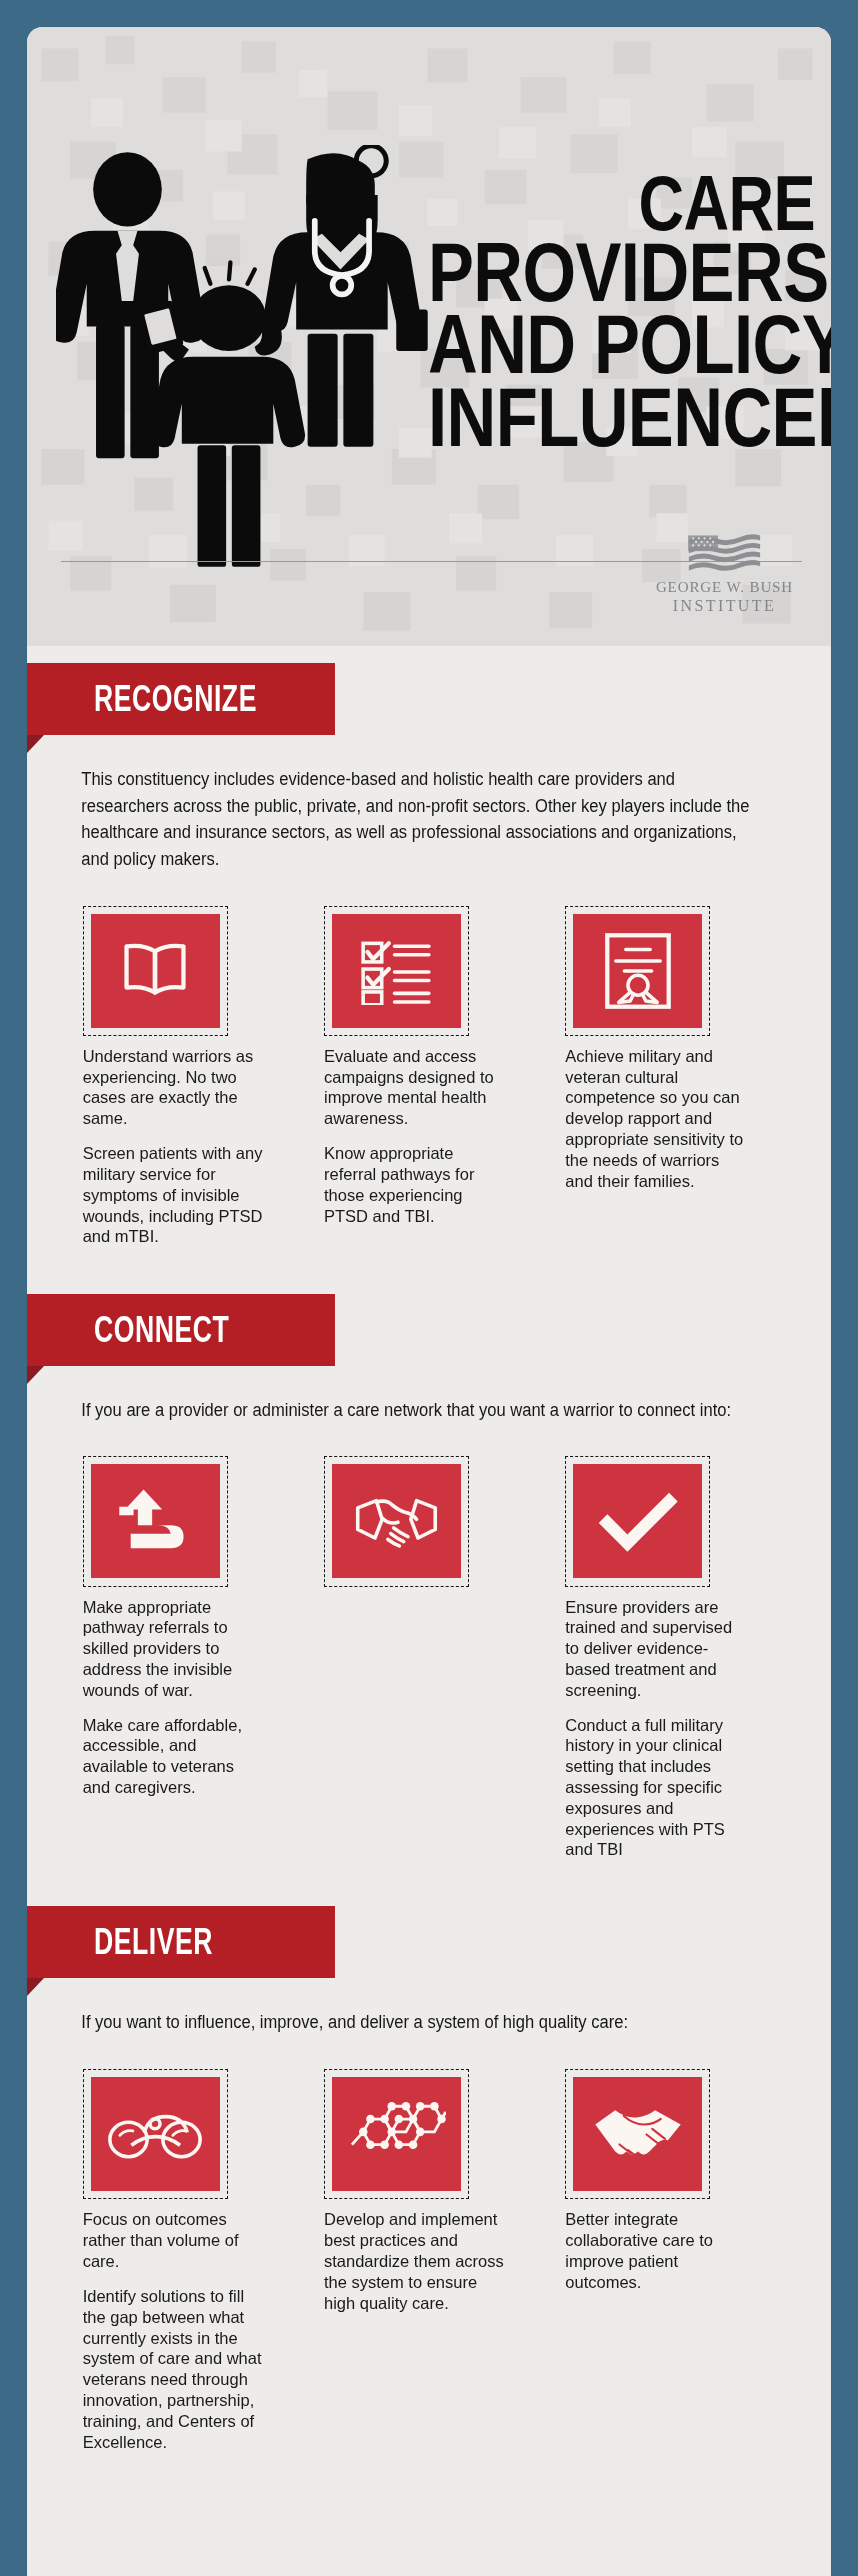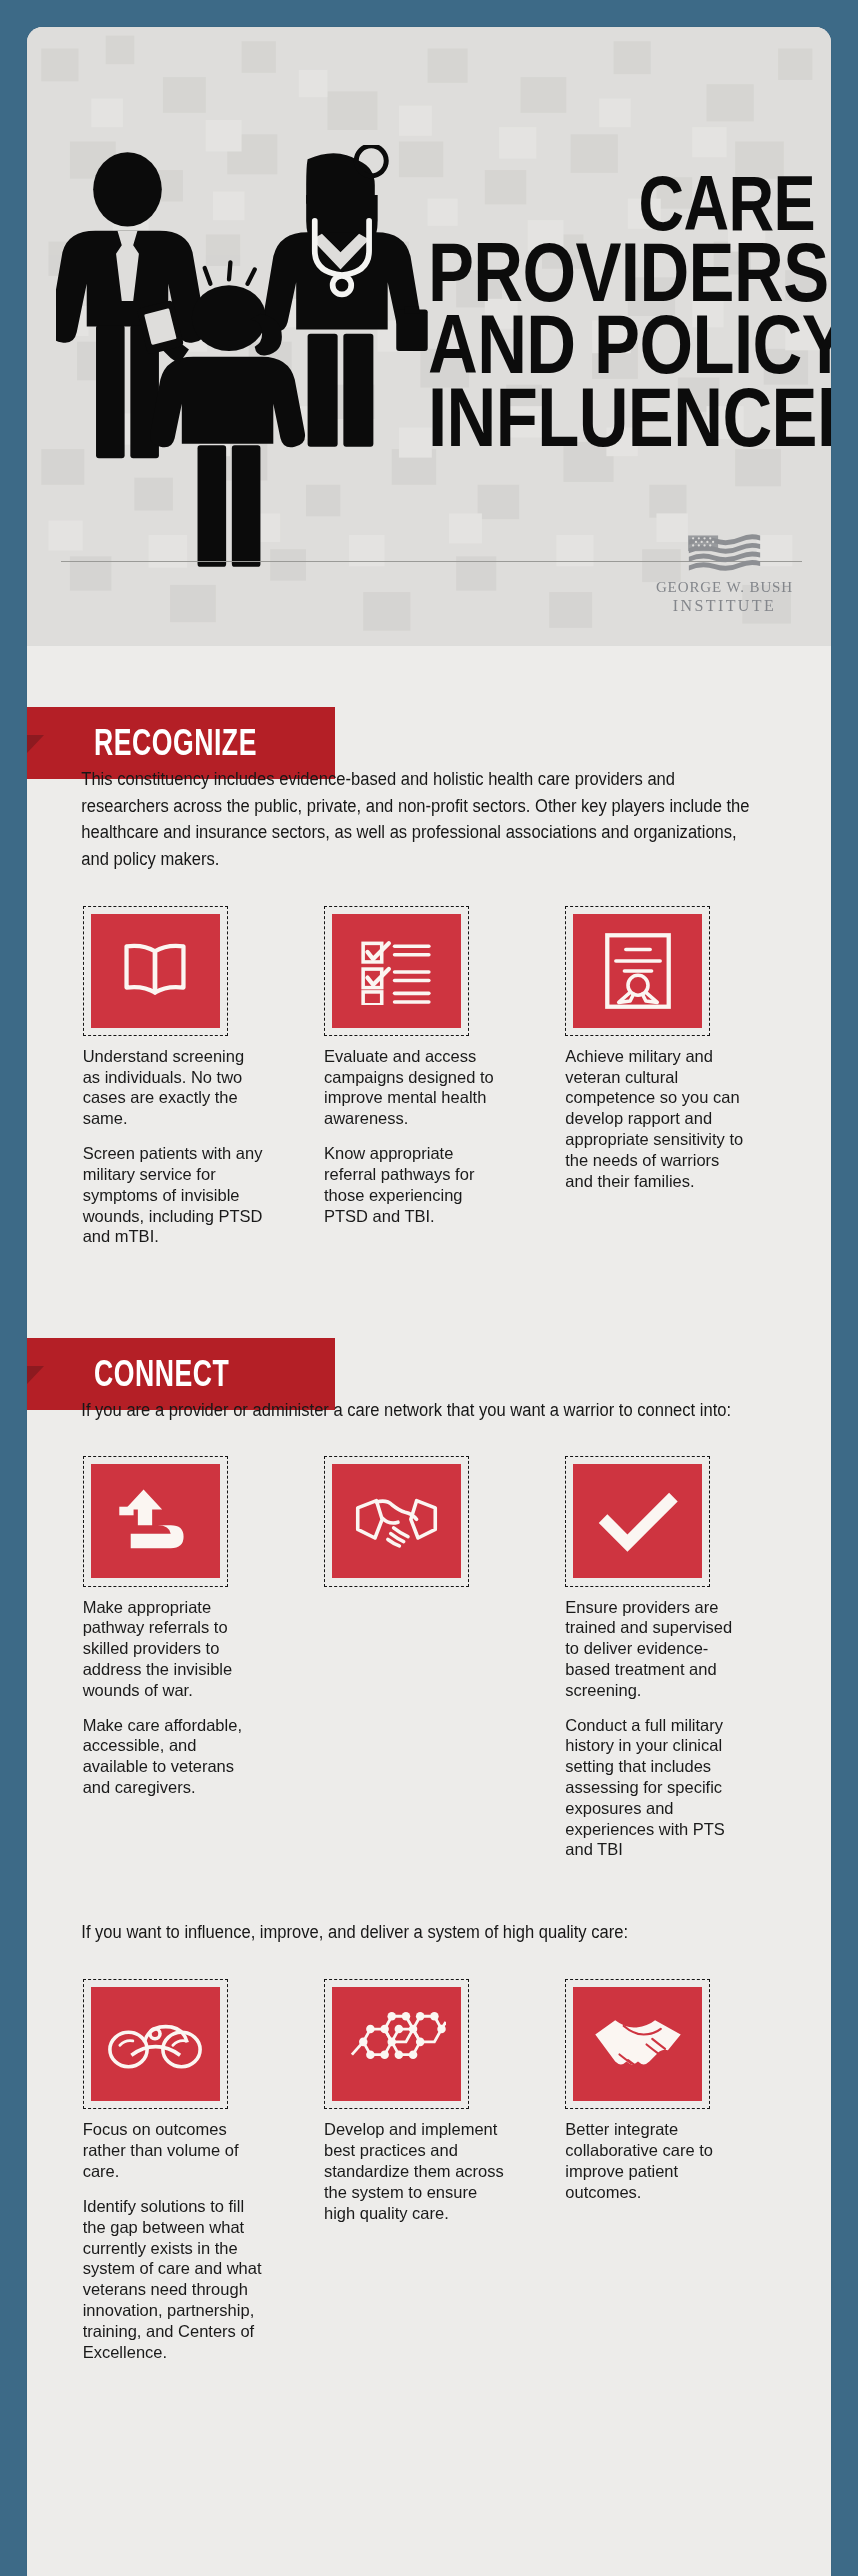--- a/index.html
+++ b/index.html
@@ -103,21 +103,20 @@
 
   .banner-wrap { position: relative; height: 90px; margin-top: 17px; }
   .banner {
     position: absolute;
     left: 0; top: 0;
     width: 308px;
     height: 72px;
     background: #b41f26;
     display: flex;
     align-items: center;
-    margin-top: 44px;
   }
   .banner-label {
     font-family: "Liberation Sans Narrow", "Liberation Sans", sans-serif;
     font-weight: 700;
     font-size: 37px;
     color: #ffffff;
     letter-spacing: 0.7px;
     margin-left: 67px;
     transform: scaleX(.72);
     transform-origin: left center;
@@ -380,21 +379,21 @@
               <svg width="74" height="67" viewBox="0 0 104 94">
                 <g fill="none" stroke="#fbf6f2" stroke-width="6" stroke-linejoin="round" stroke-linecap="round">
                   <path d="M52 20 q-16 -10 -40 -7 v58 q24 -3 40 7 z"></path>
                   <path d="M52 20 q16 -10 40 -7 v58 q-24 -3 -40 7 z"></path>
                   <line x1="52" y1="22" x2="52" y2="76"></line>
                 </g>
               </svg>
             </div>
           </div>
           <div class="caption">
-            <p>Understand screening as individuals. No two cases are exactly the same.</p>
+            <p>Understand warriors as experiencing. No two cases are exactly the same.</p>
             <p>Screen patients with any military service for symptoms of invisible wounds, including PTSD and mTBI.</p>
           </div>
         </div>
 
         <div class="col">
           <div class="icon-frame">
             <div class="icon-box">
               <svg width="80" height="69" viewBox="0 0 112 96">
                 <g fill="none" stroke="#fbf6f2" stroke-width="5">
                   <rect x="10" y="10" width="26" height="26"></rect>
@@ -498,20 +497,26 @@
           </div>
           <div class="caption">
             <p>Ensure providers are trained and supervised to deliver evidence-based treatment and screening.</p>
             <p>Conduct a full military history in your clinical setting that includes assessing for specific exposures and experiences with PTS and TBI</p>
           </div>
         </div>
       </div>
     </div>
 
     <div class="section" style="margin-top:42px;">
+      <div class="banner-wrap">
+        <div class="banner">
+          <span class="banner-label">DELIVER</span>
+        </div>
+        <div class="banner-tail"></div>
+      </div>
       <div class="intro">If you want to influence, improve, and deliver a system of high quality care:</div>
 
       <div class="cols">
         <div class="col">
           <div class="icon-frame">
             <div class="icon-box">
               <svg width="96" height="53" viewBox="0 0 134 74">
                 <g fill="none" stroke="#fbf6f2" stroke-width="5">
                   <ellipse cx="30" cy="44" rx="26" ry="24"></ellipse>
                   <ellipse cx="104" cy="44" rx="26" ry="24"></ellipse>

